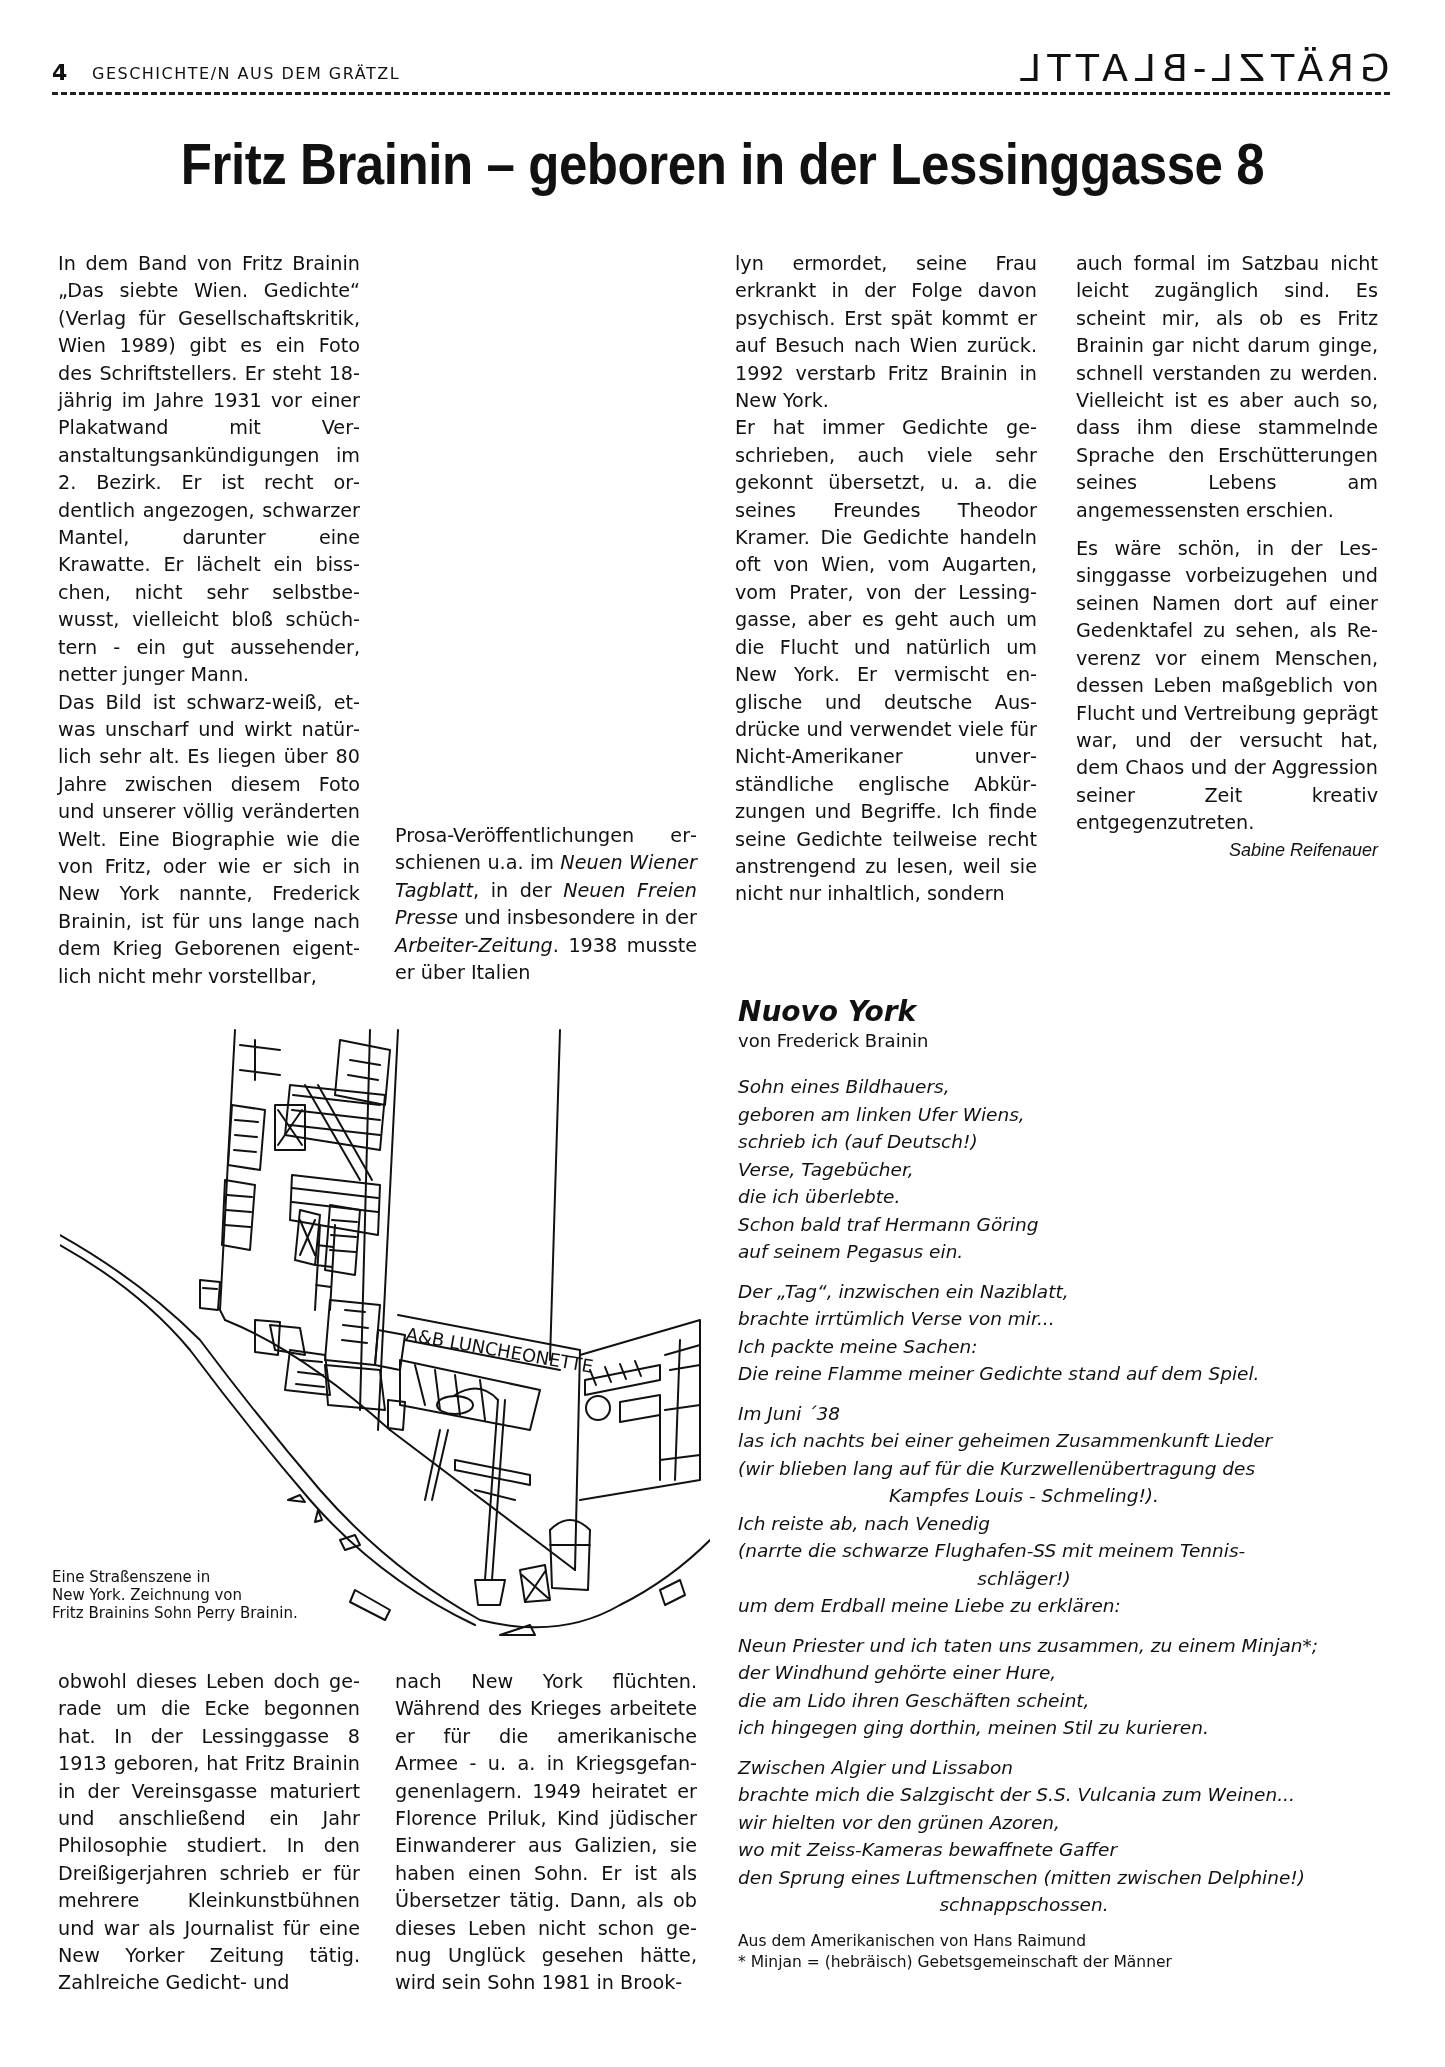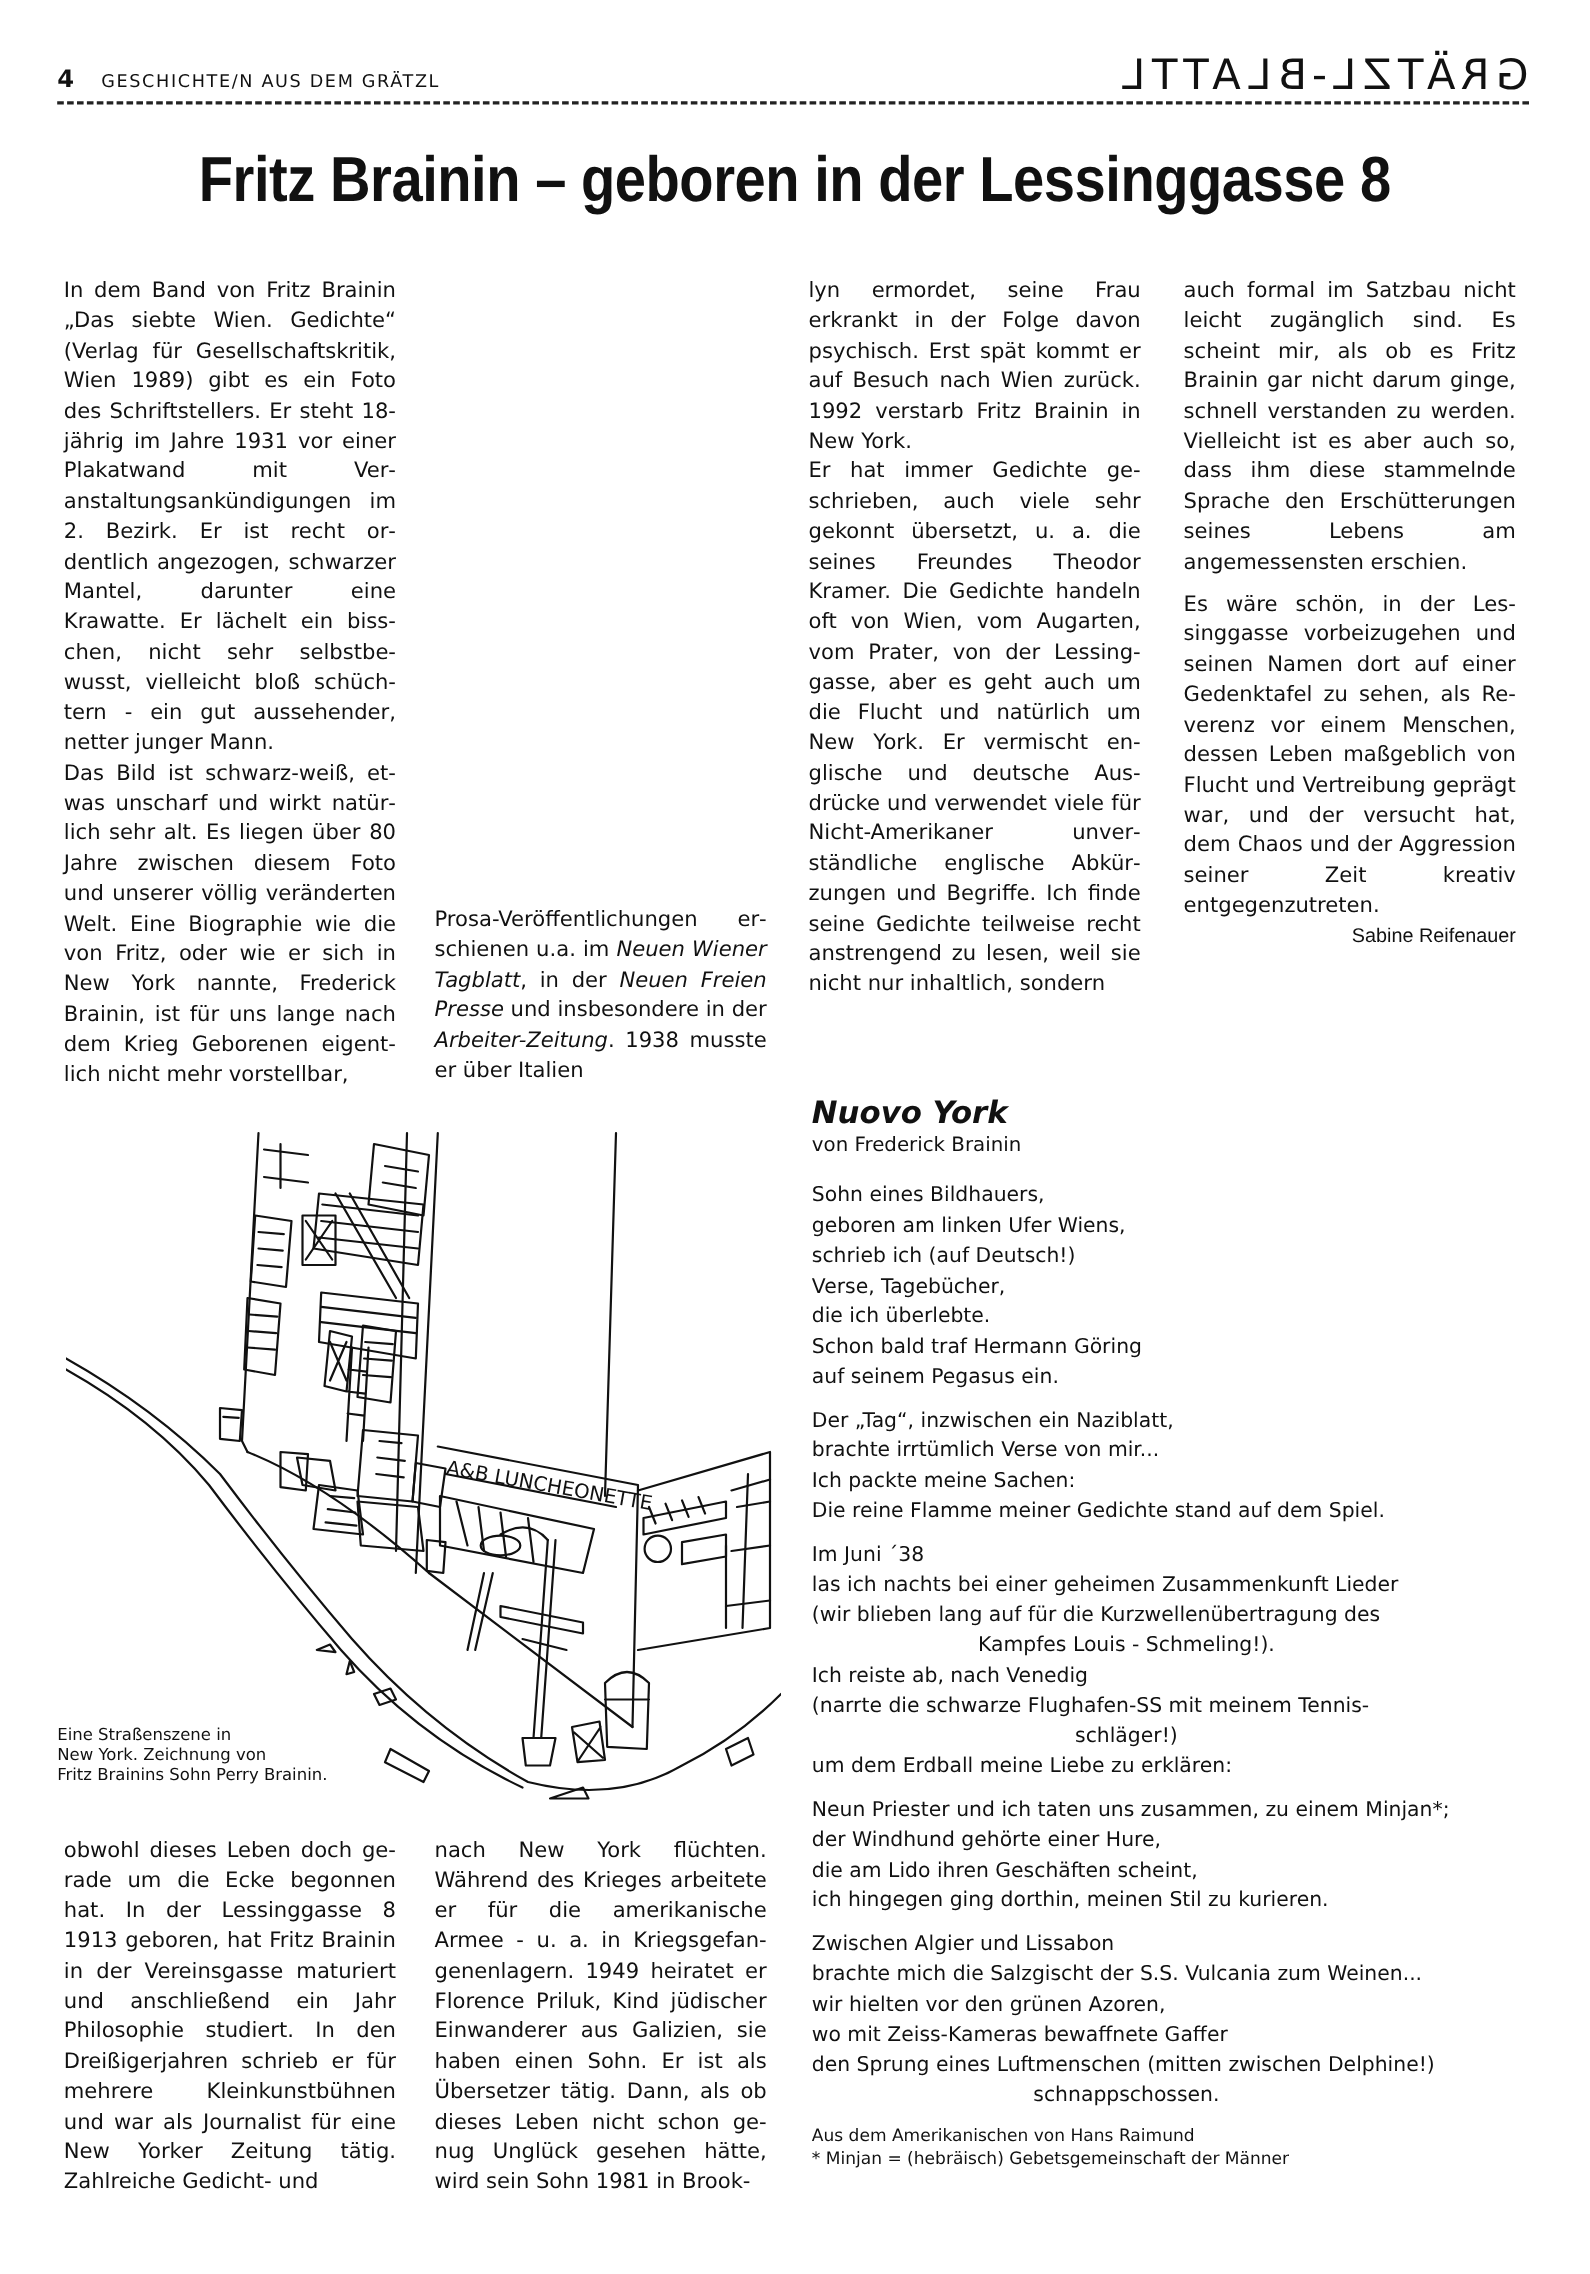--- a/index.html
+++ b/index.html
@@ -18,29 +18,29 @@
   .col { position: absolute; width: 302px; font-size: 19.2px; line-height: 27.4px; text-align: justify; hyphens: manual; font-family: "DejaVu Sans", sans-serif; }
   .col p { margin: 0; }
   .col p + p.gap { margin-top: 11px; }
   .col i { font-style: italic; }
   .c1 { left: 58px; top: 250px; }
   .c2 { left: 395px; top: 822px; }
   .c3 { left: 735px; top: 250px; }
   .c4 { left: 1076px; top: 250px; }
   .c1b { left: 58px; top: 1668px; }
   .c2b { left: 395px; top: 1668px; }
-  .signature { text-align: right; font-family: "Liberation Sans", sans-serif; font-size: 18px; }
+  .signature { text-align: right; font-family: "Liberation Sans", sans-serif; font-style: italic; font-size: 18px; }
 
   .illustration { position: absolute; left: 60px; top: 1010px; width: 650px; height: 630px; }
   .caption { position: absolute; left: 52px; top: 1568px; font-size: 15px; line-height: 18px; }
 
   .poem { position: absolute; left: 738px; top: 995px; width: 660px; font-family: "DejaVu Sans", sans-serif; }
   .poem-title { font-size: 28px; font-weight: bold; font-style: italic; line-height: 34px; }
   .poem-author { font-size: 18px; line-height: 24px; margin-bottom: 20px; }
-  .stanza { font-size: 18.5px; line-height: 27.5px; margin-bottom: 12px; transform-origin: left; }
+  .stanza { font-style: italic; font-size: 18.5px; line-height: 27.5px; margin-bottom: 12px; transform-origin: left; }
   .stanza .line { display: block; white-space: nowrap; }
   .stanza .line.right { text-align: center; width: 572px; }
   .poem-notes { font-size: 15.5px; line-height: 21px; margin-top: 6px; }
 </style>
 </head>
 <body>
 
 <div class="header">
   <span class="page-num">4</span>
   <span class="section-title">GESCHICHTE/N AUS DEM GRÄTZL</span>

